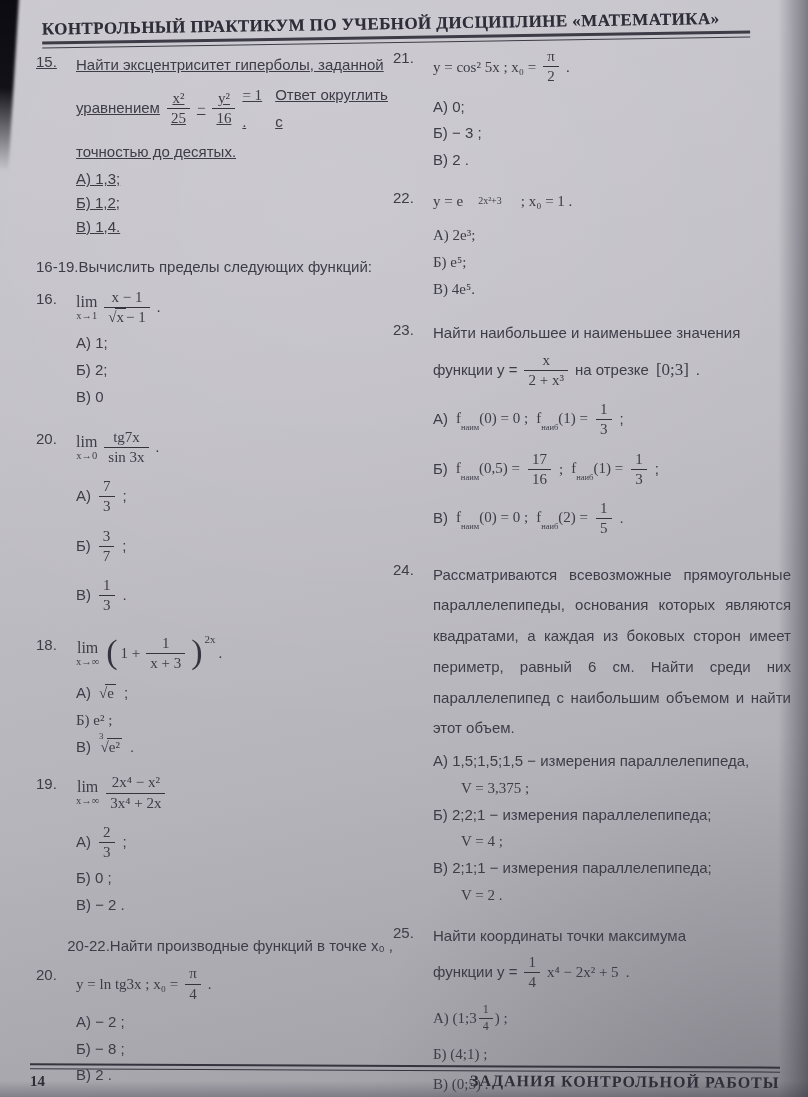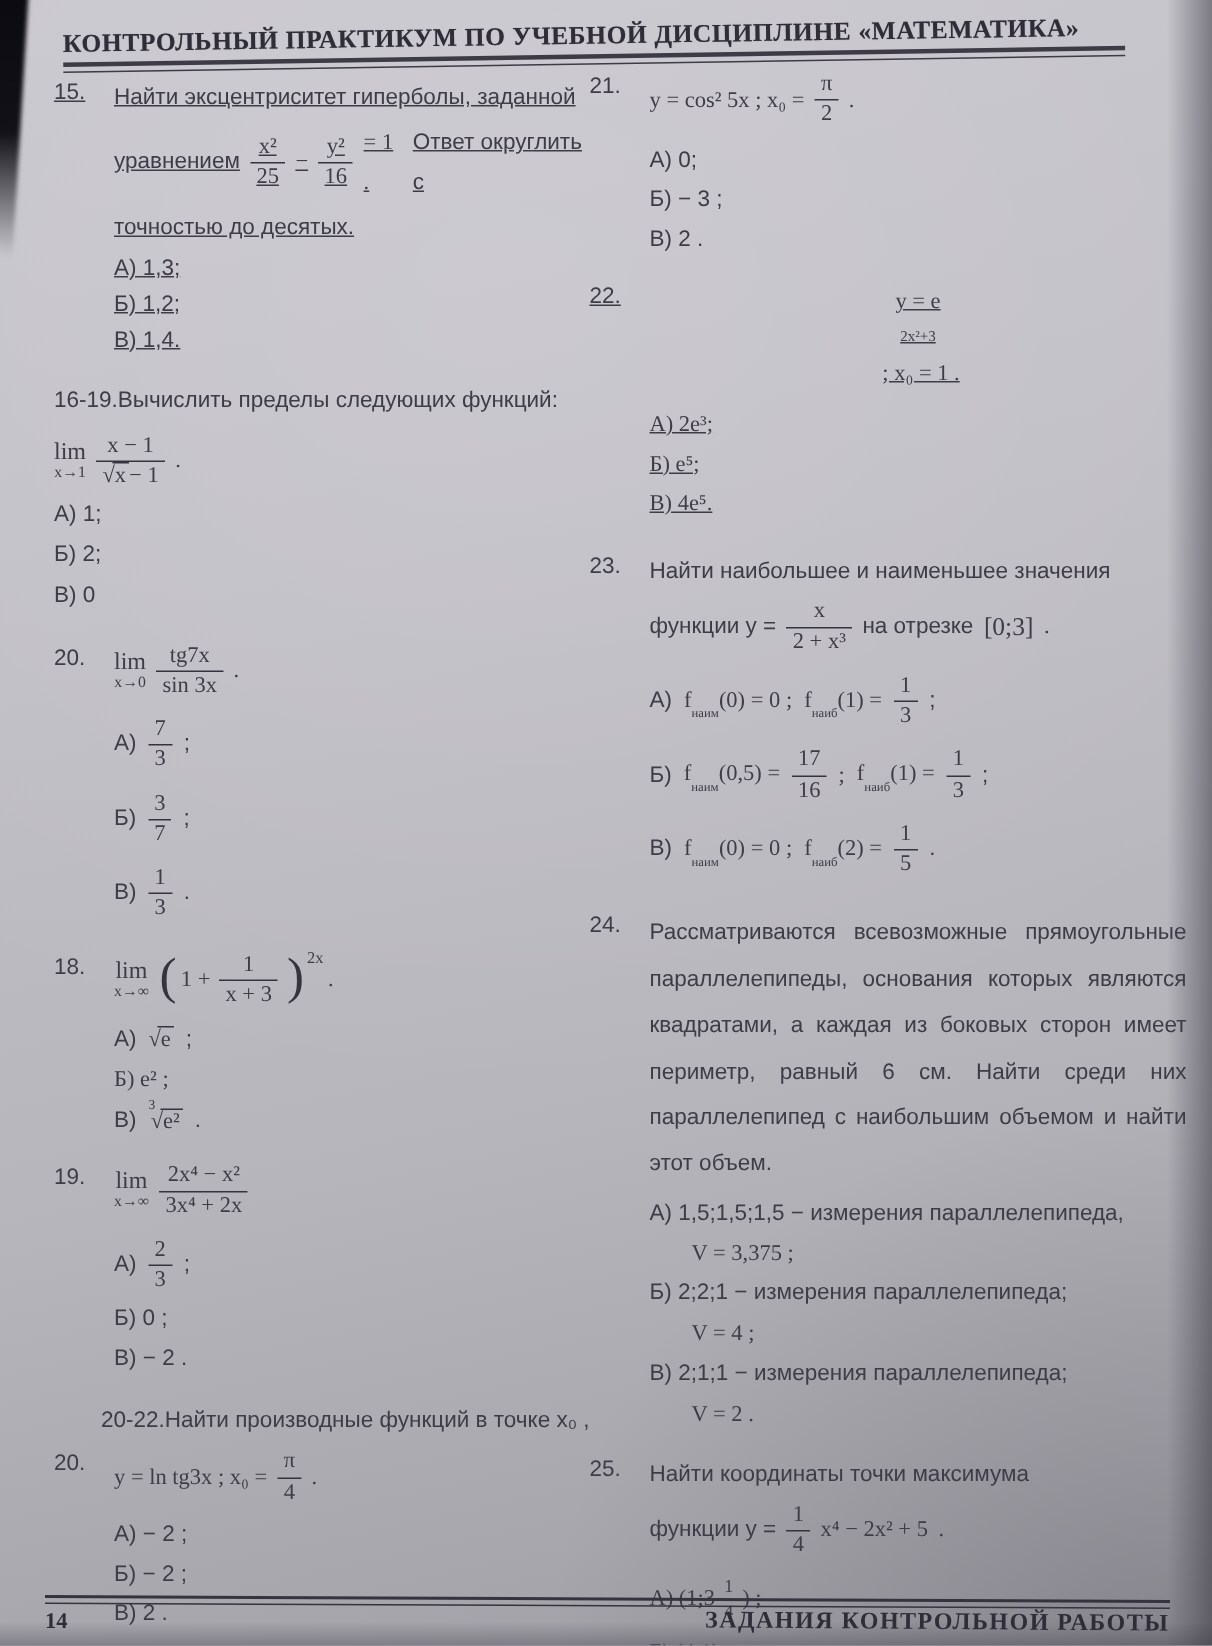--- a/index.html
+++ b/index.html
@@ -107,20 +107,21 @@
         <div>точностью до десятых.</div>
         <div class="opt opt-tight">А) 1,3;</div>
         <div class="opt opt-tight">Б) 1,2;</div>
         <div class="opt opt-tight">В) 1,4.</div>
       </div>
     </div>
 
     <div class="sec" style="margin-bottom:10px;">16-19.Вычислить пределы следующих функций:</div>
 
     <div class="problem" style="margin-bottom:22px;">
+      <div class="pnum">16.</div>
       <div class="pbody">
         <div class="mline">
           <span class="lim">
               <span class="liml">lim</span>
               <span class="limsub">x→1</span>
             </span>
           <span class="frac">
             <span class="fn">x − 1</span>
             <span class="fd sqrtwrap"><span class="sqrtsign">√</span><span class="rad">x</span><span>− 1</span></span>
           </span>
@@ -240,21 +241,21 @@
       <div class="pbody">
         <div class="mline">
           <span class="math">y = ln tg3x ;  x₀ =</span>
           <span class="frac">
               <span class="fn">π</span>
               <span class="fd">4</span>
             </span>
           <span class="math">.</span>
         </div>
         <div class="opt" style="margin-top:10px;">А) − 2 ;</div>
-        <div class="opt">Б) − 2 ;</div>
+        <div class="opt">Б) − 8 ;</div>
         <div class="opt">В) 2 .</div>
       </div>
     </div>
   </div>
 
   <div class="col-right">
 
     <div class="problem" style="margin-bottom:18px;">
       <div class="pnum">21.</div>
       <div class="pbody">
@@ -265,24 +266,24 @@
               <span class="fd">2</span>
             </span>
           <span class="math">.</span>
         </div>
         <div class="opt" style="margin-top:12px;">А) 0;</div>
         <div class="opt">Б) − 3 ;</div>
         <div class="opt">В) 2 .</div>
       </div>
     </div>
 
-    <div class="problem" style="margin-bottom:22px;text-decoration:underline;">
+    <div class="problem" style="margin-bottom:22px;">
       <div class="pnum">22.</div>
       <div class="pbody">
-        <div class="mline" style="gap:2px;flex-direction:column;">
+        <div class="mline" style="gap:15px;">
           <span class="math">y = e</span>
             <sup class="usup math">2x²+3</sup>
           <span class="math" style="margin-left:4px;">;  x₀ = 1 .</span>
         </div>
         <div class="opt math" style="margin-top:12px;">А) 2e³;</div>
         <div class="opt math">Б) e⁵;</div>
         <div class="opt math">В) 4e⁵.</div>
       </div>
     </div>
 

